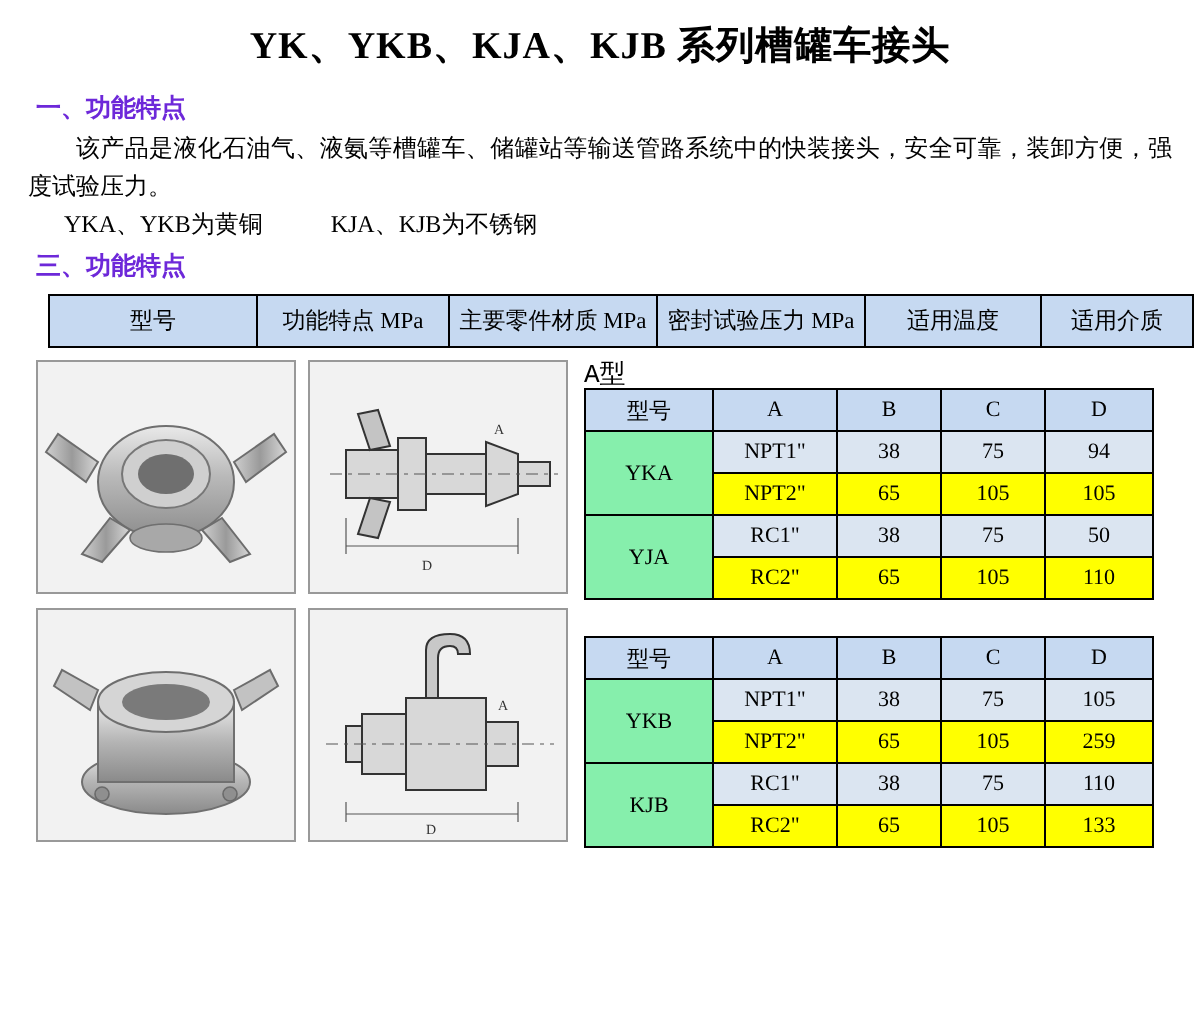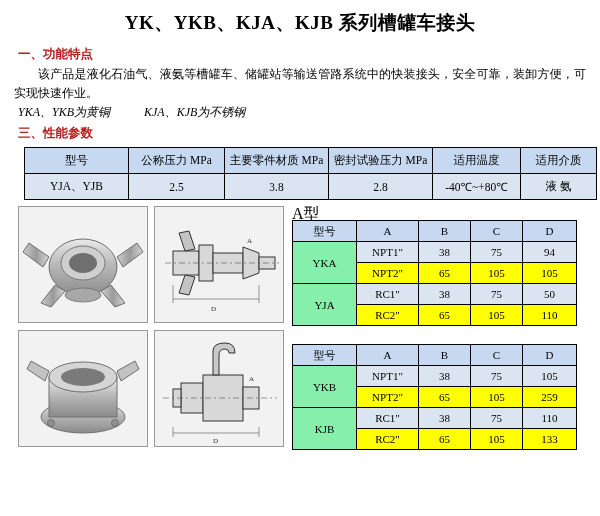--- a/index.html
+++ b/index.html
@@ -24,40 +24,39 @@
     text-align: center;
     font-family: "Liberation Serif", serif;
     font-weight: bold;
     font-size: 19px;
     letter-spacing: 0.5px;
     padding-top: 10px;
     padding-bottom: 6px;
     color: #000;
   }
   .section-head {
-    color: #b91c1c;
+    color: #6d28d9;
     font-weight: bold;
     font-size: 12.5px;
     font-family: "Liberation Serif", serif;
     margin: 4px 0 2px 18px;
   }
   .para {
     font-size: 12px;
     font-family: "Liberation Serif", serif;
     line-height: 1.55;
     margin: 0 14px 0 14px;
     text-indent: 24px;
     text-align: justify;
   }
   .para2 {
     font-size: 12px;
     font-family: "Liberation Serif", serif;
     line-height: 1.5;
-    margin: 1px 14px 0 18px;
-    font-style: italic;
+    margin: 1px 14px 0 32px;
   }
   .mat-gap {
     display: inline-block;
     width: 28px;
   }
 
   
   table.spec {
     border-collapse: collapse;
     margin: 5px 0 0 24px;
@@ -97,22 +96,22 @@
     position: absolute;
     overflow: hidden;
   }
   .imgA { left: 18px; top: 0px; width: 128px; height: 115px; }
   .imgB { left: 154px; top: 0px; width: 128px; height: 115px; }
   .imgC { left: 18px; top: 124px; width: 128px; height: 115px; }
   .imgD { left: 154px; top: 124px; width: 128px; height: 115px; }
 
   .typelabel {
     position: absolute;
-    font-family: Liberation Serif, serif;
-    font-size: 16px;
+    font-family: Liberation Mono, monospace;
+    font-size: 13px;
     font-weight: normal;
   }
   .typeA { left: 292px; top: -2px; }
   .typeB { left: 292px; top: 138px; margin-top: 14px; }
 
   table.dim {
     border-collapse: collapse;
     table-layout: fixed;
     position: absolute;
     width: 284px;
@@ -138,55 +137,47 @@
   svg { display: block; }
 </style>
 </head>
 <body>
 
 <div class="page">
 
   <div class="title">YK、YKB、KJA、KJB 系列槽罐车接头</div>
 
   <div class="section-head">一、功能特点</div>
-  <div class="para">该产品是液化石油气、液氨等槽罐车、储罐站等输送管路系统中的快装接头，安全可靠，装卸方便，可实现快速作业。</div>
+  <div class="para">该产品是液化石油气、液氨等槽罐车、储罐站等输送管路系统中的快装接头，安全可靠，装卸方便，强度试验压力。</div>
 
   <div class="para2">
     <span>YKA、YKB为黄铜</span>
     <span class="mat-gap"></span>
     <span>KJA、KJB为不锈钢</span>
   </div>
 
-  <div class="section-head">三、性能参数</div>
+  <div class="section-head">三、功能特点</div>
 
   <table class="spec">
     <colgroup>
       <col style="width:104px">
       <col style="width:96px">
       <col style="width:104px">
       <col style="width:104px">
       <col style="width:88px">
       <col style="width:76px">
     </colgroup>
     <tbody>
         <tr class="head">
       <td>型号</td>
-      <td>公称压力 MPa</td>
+      <td>功能特点 MPa</td>
       <td>主要零件材质 MPa</td>
       <td>密封试验压力 MPa</td>
       <td>适用温度</td>
       <td>适用介质</td>
-    </tr>
-    <tr class="row2">
-      <td class="hilite">YJA、YJB</td>
-      <td class="hilite">2.5</td>
-      <td class="hilite">3.8</td>
-      <td class="hilite">2.8</td>
-      <td>-40℃~+80℃</td>
-      <td>液  氨</td>
     </tr>
   </tbody>
     </table>
 
 
   <div class="dims" style="height:246px">
 
     <div class="img-box imgA">
       <svg width="128" height="115" viewBox="0 0 128 115">
         <defs>

